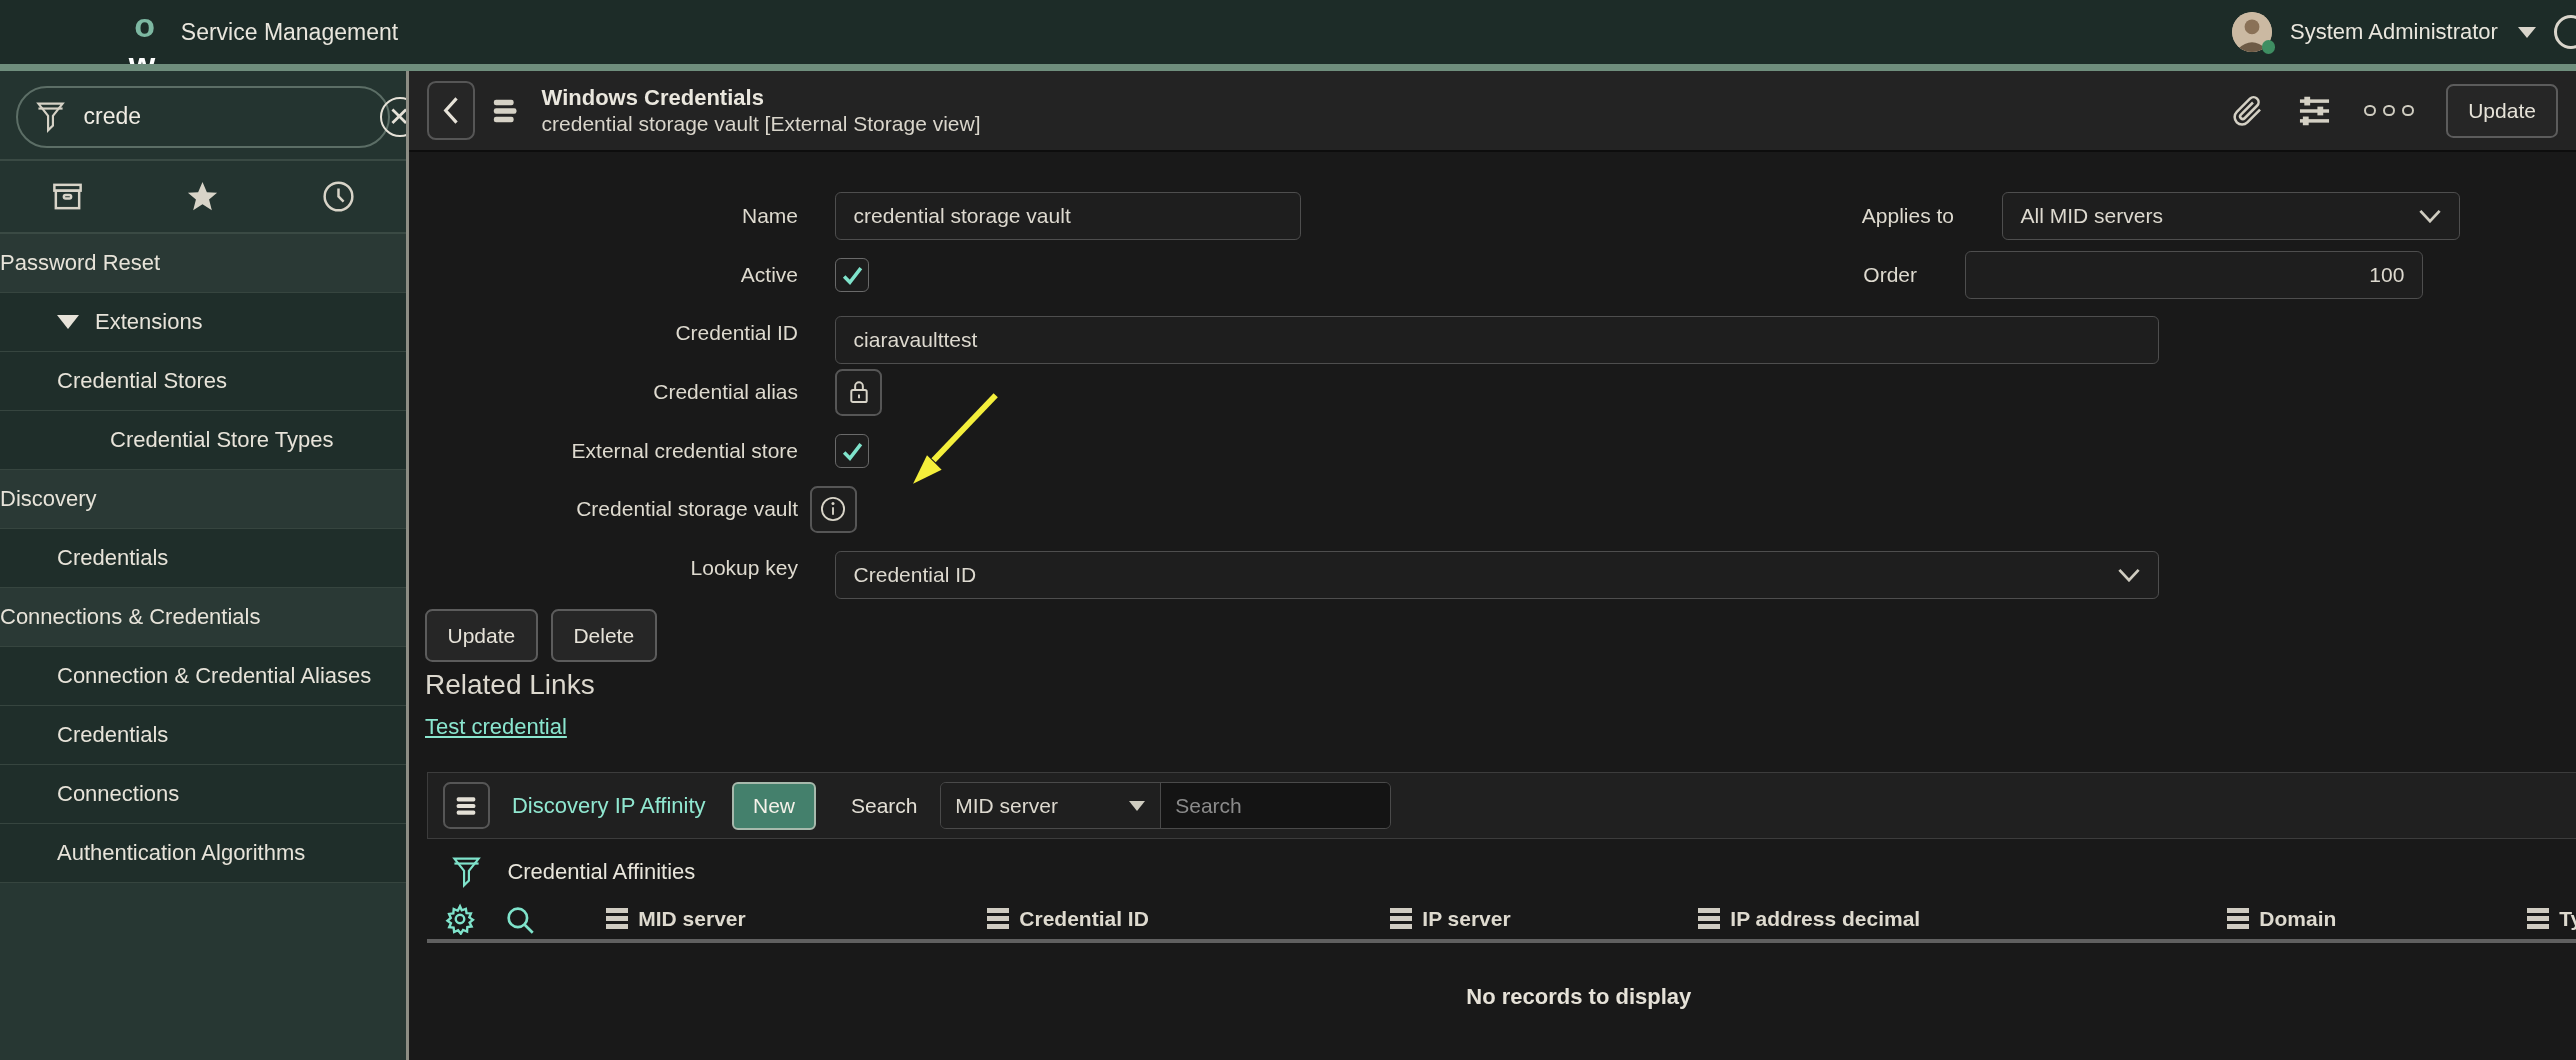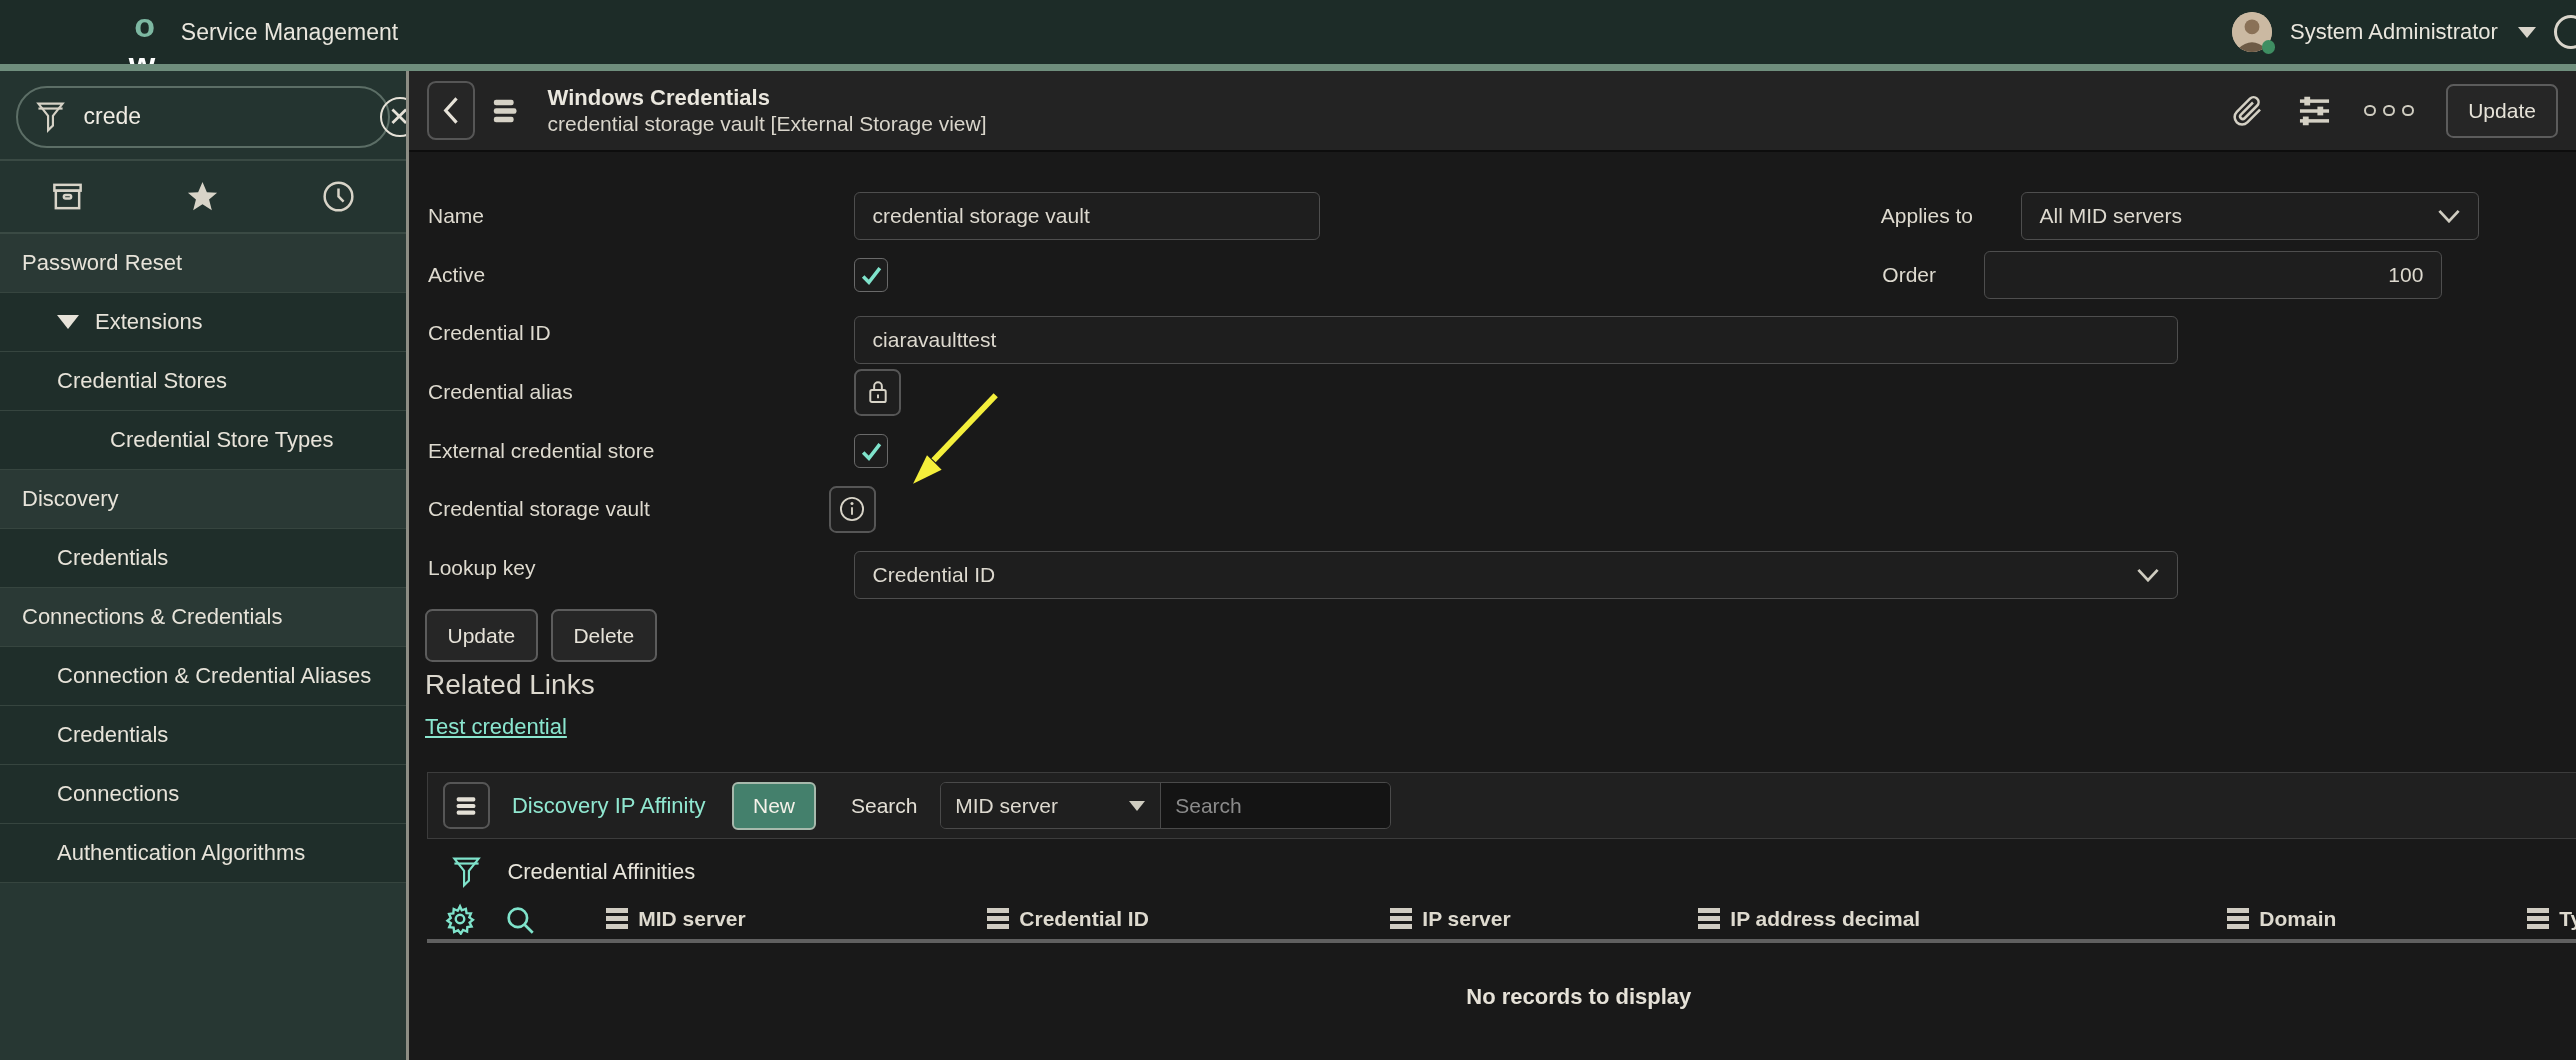--- a/index.html
+++ b/index.html
@@ -35,49 +35,49 @@
   .filter-pill svg { flex:none; }
   .filter-input { flex:1; background:transparent; border:none; outline:none; color:#efece3;
                   font-size:23px; margin-left:19px; font-family:"Liberation Sans",sans-serif; }
   .clear-btn { width:40px; height:40px; border:2.9px solid #e6e2d8; border-radius:50%;
                display:flex; align-items:center; justify-content:center; color:#e6e2d8; flex:none; cursor:pointer; }
   .tabs { height:75px; border-top:2.2px solid #3a4a44; border-bottom:2.2px solid #3a4a44;
           display:flex; align-items:center; }
   .tab { flex:1; display:flex; align-items:center; justify-content:center; height:100%; color:#d8d4c8; }
   .nav-row { height:59px; flex:none; display:flex; align-items:center; font-size:22px; color:#e7e3d9;
              border-bottom:1.5px solid #36453f; cursor:pointer; }
-  .nav-header { background:#2a3935; padding-left:22px; }
+  .nav-header { background:#2a3935; }
   .nav-module { background:#1f2e2a; padding-left:57px; }
   .nav-sub    { background:#1f2e2a; padding-left:110px; }
   .nav-caret { width:0; height:0; border-left:11.7px solid transparent; border-right:11.7px solid transparent;
                border-top:14.7px solid #e7e3d9; margin-right:16px; }
   .sidebar-fill { flex:1; background:#273733; }
 
   
   .content { position:absolute; top:71px; left:409px; right:0; bottom:0; background:#191919; }
 
   
   .form-hdr { position:absolute; top:0; left:0; right:0; height:81px; background:#232323;
               border-bottom:2.2px solid #0d0d0d; display:flex; align-items:center; padding:0 17.6px; }
   .back-btn { width:48px; height:59px; border:2.2px solid #565656; border-radius:8.8px; background:#262626;
               display:flex; align-items:center; justify-content:center; color:#e6e2d8; cursor:pointer; flex:none; }
   .hdr-menu { margin-left:16px; color:#d6d2c6; cursor:pointer; display:flex; }
-  .hdr-titles { margin-left:23px; line-height:1.25; }
+  .hdr-titles { margin-left:17px; line-height:1.25; }
   .hdr-title { font-size:22px; font-weight:700; color:#eae7de; }
   .hdr-sub { font-size:21px; color:#d9d5cb; }
   .hdr-right { margin-left:auto; display:flex; align-items:center; gap:32px; }
   .icon-plain { color:#d4d0c4; display:flex; cursor:pointer; }
   .dots { display:flex; gap:7.3px; cursor:pointer; }
   .dots i { width:11.7px; height:11.7px; border:2.9px solid #cfccc0; border-radius:50%; display:block; }
   .btn { height:54px; padding:0 20.5px; border:2.2px solid #5c5c5c; border-radius:7.3px; background:#262626;
          color:#e6e2d8; font-size:21px; font-family:"Liberation Sans",sans-serif; cursor:pointer; }
 
   
   .frow { position:absolute; left:0; right:0; height:48px; display:flex; align-items:center; }
-  .flabel { width:389px; font-size:21px; color:#dedacf; flex:none;margin-left:19px; }
+  .flabel { width:389px; text-align:right; font-size:21px; color:#dedacf; flex:none; }
   .flabel2 { width:653px; text-align:right; font-size:21px; color:#dedacf; flex:none; }
   .fld { margin-left:37px; }
   .fld2 { margin-left:48px; }
   .txt { height:48px; background:#1e1e1e; border:1.5px solid #4e4e4e; border-radius:5.9px; color:#ddd9cf;
          font-size:21px; padding:0 17.6px; font-family:"Liberation Sans",sans-serif; outline:none; }
   .w-name { width:466px; }
   .w-full { width:1324px;margin-top:14px; }
   .w-half { width:458px; }
   .num { text-align:right; }
   .sel { display:flex; align-items:center; justify-content:space-between; cursor:pointer; }

